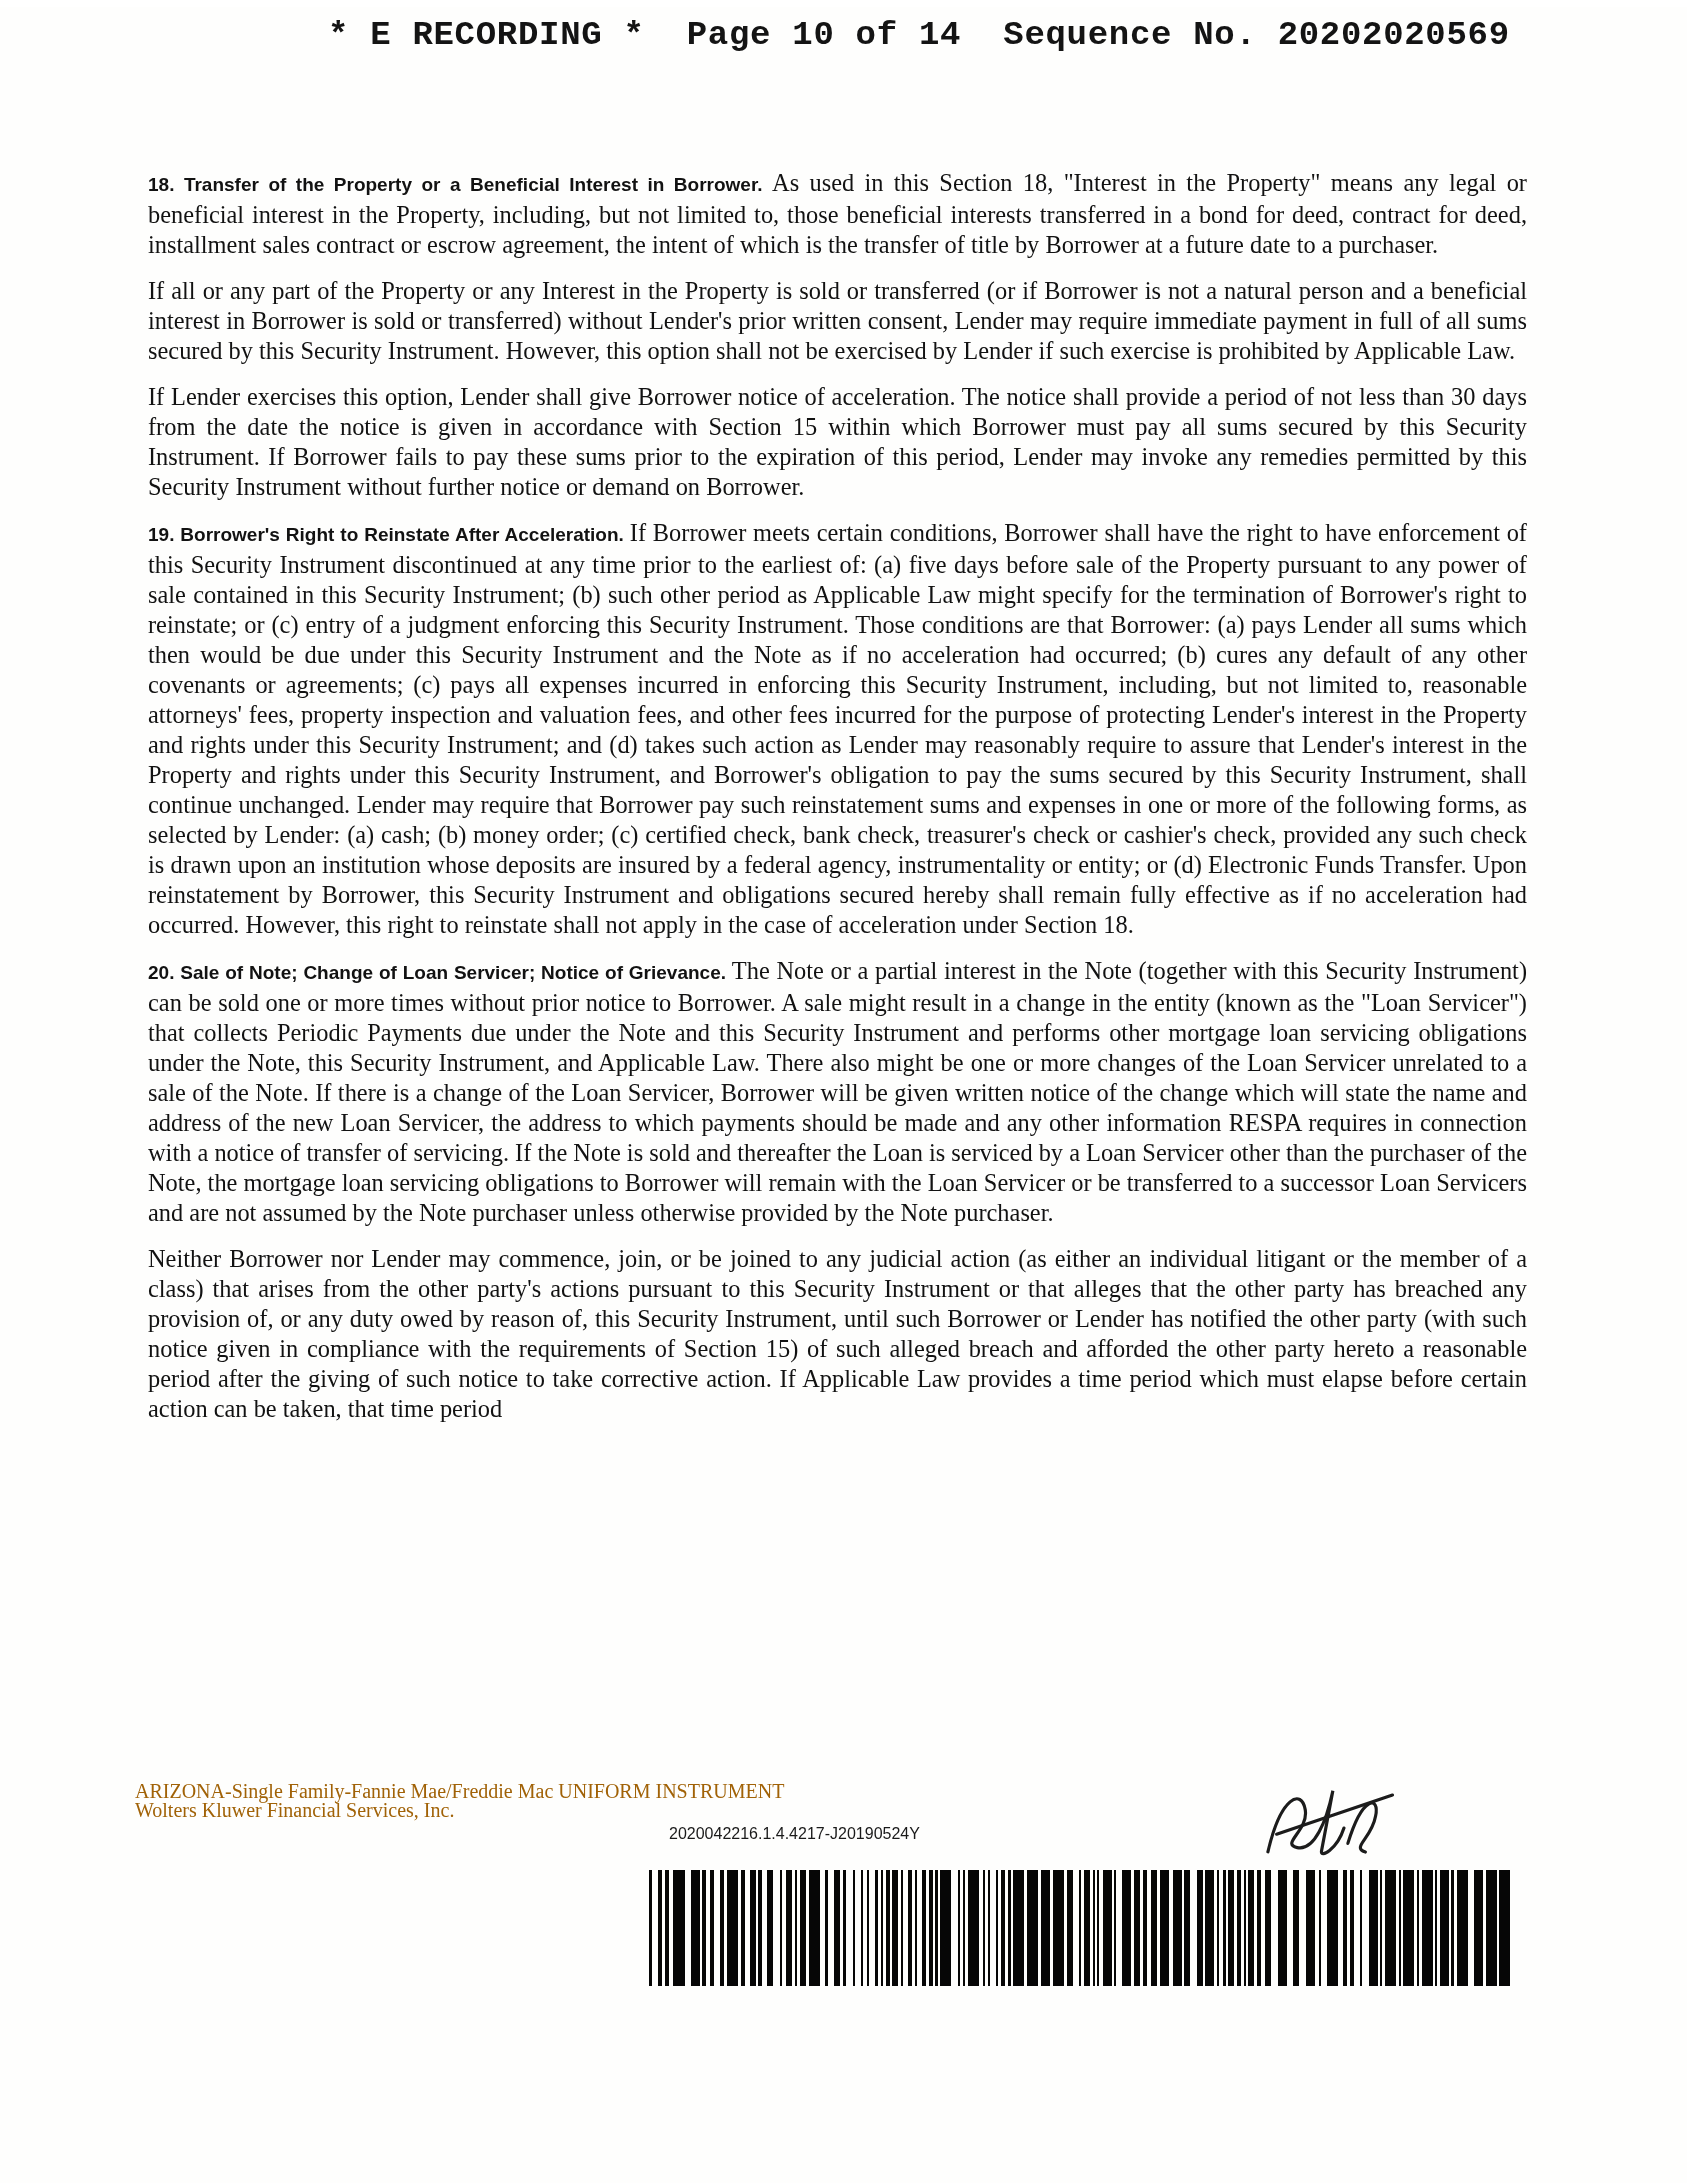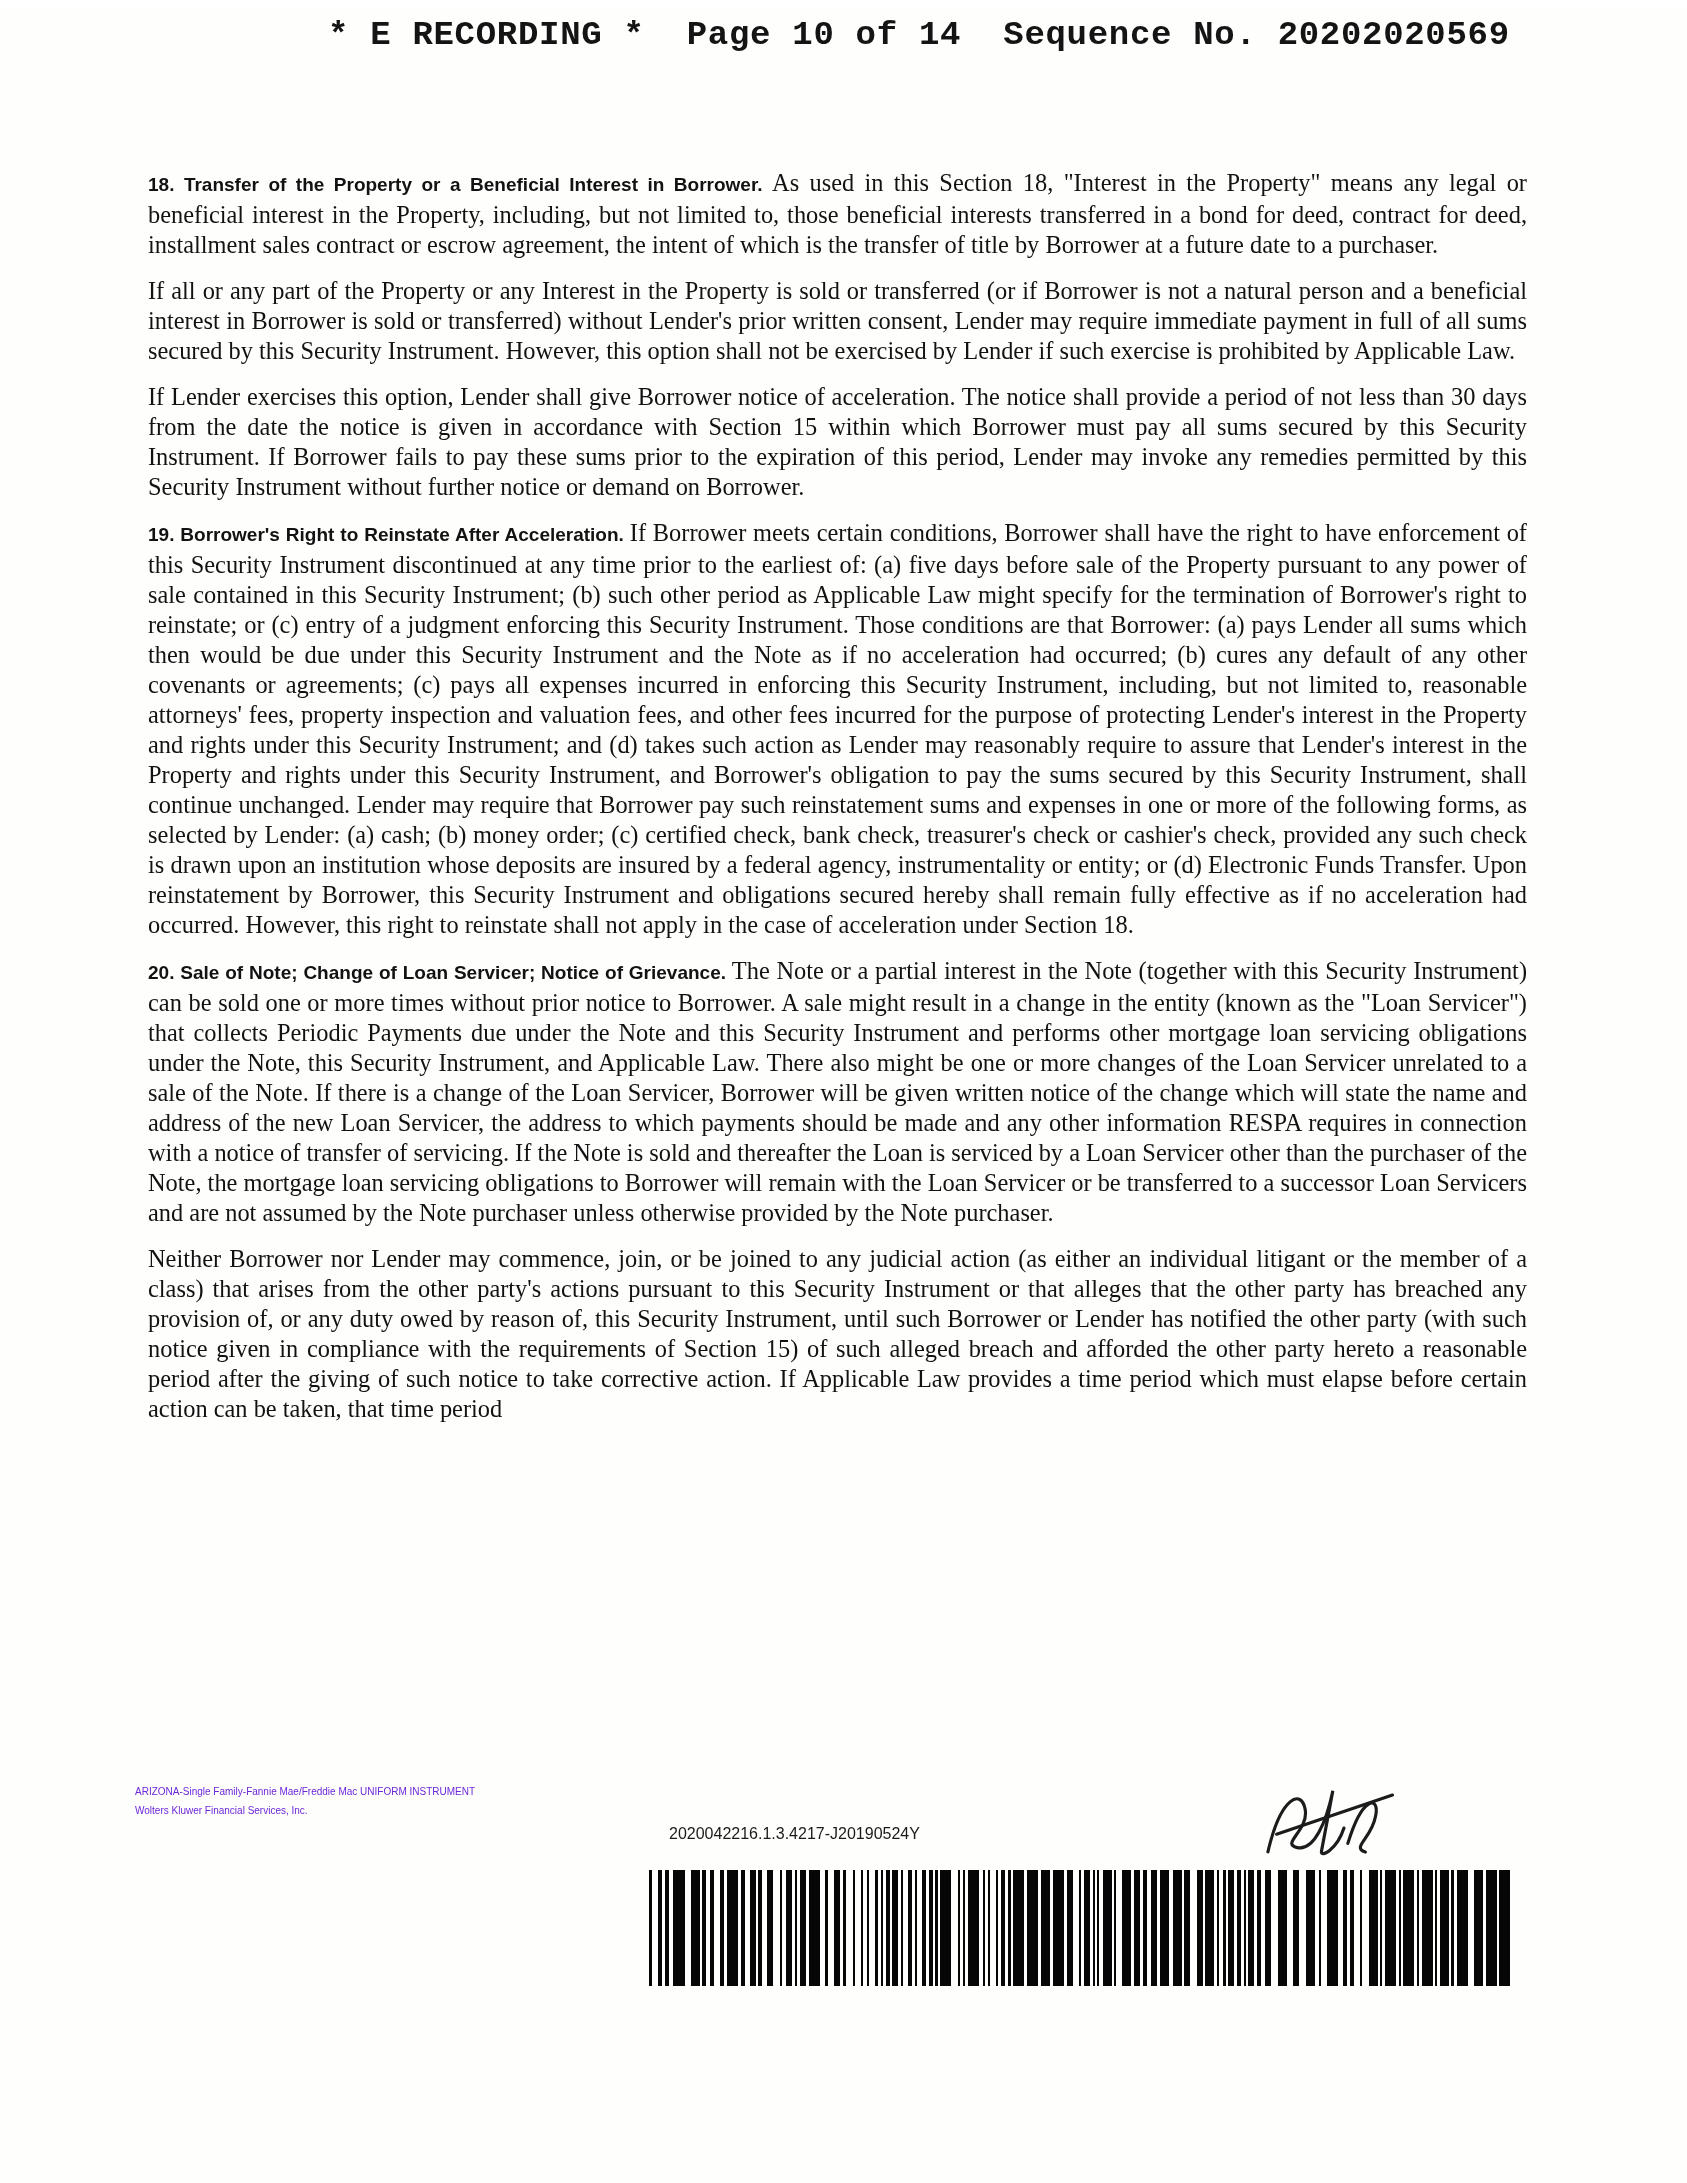--- a/index.html
+++ b/index.html
@@ -47,24 +47,24 @@
     font-family: "Liberation Sans", "DejaVu Sans", sans-serif;
     font-weight: 700;
     font-size: 19px;
   }
 
   
   .footer-left {
     position: absolute;
     left: 135px;
     top: 1775px;
-    font-family: Liberation Sans, sans-serif;
-    font-size: 10px;
+    font-family: Liberation Serif, serif;
+    font-size: 20px;
     line-height: 19px;
-    color: #6d28d9;
+    color: #a16207;
   }
   .footer-center {
     position: absolute;
     left: 669px;
     top: 1818px;
     font-family: "Liberation Sans", sans-serif;
     font-size: 16px;
     color: #1a1a1a;
   }
   .footer-right {
@@ -144,21 +144,21 @@
 
     <p class="para">Neither Borrower nor Lender may commence, join, or be joined to any judicial action (as either an individual litigant or the member of a class) that arises from the other party's actions pursuant to this Security Instrument or that alleges that the other party has breached any provision of, or any duty owed by reason of, this Security Instrument, until such Borrower or Lender has notified the other party (with such notice given in compliance with the requirements of Section 15) of such alleged breach and afforded the other party hereto a reasonable period after the giving of such notice to take corrective action. If Applicable Law provides a time period which must elapse before certain action can be taken, that time period</p>
 
   </div>
 
   <div class="footer-left">
     <span class="line">ARIZONA-Single Family-Fannie Mae/Freddie Mac UNIFORM INSTRUMENT</span><br>
     <span class="line">Wolters Kluwer Financial Services, Inc.</span>
   </div>
 
-  <div class="footer-center">2020042216.1.3.4217-J20190524Y</div>
+  <div class="footer-center">2020042216.1.4.4217-J20190524Y</div>
 
 
   <svg class="initials-sig" viewBox="0 0 220 115">
     <g fill="none" stroke="#1c1c1c" stroke-width="4.5" stroke-linecap="round">
       <path d="M14,96 C38,18 68,10 71,40 C74,70 32,86 56,93 C80,100 100,58 112,16 L90,100 C87,111 112,100 124,70"></path>
       <path d="M128,92 C154,24 178,28 170,56 C162,88 132,98 152,106"></path>
       <path d="M28,72 L196,28"></path>
     </g>
   </svg>
 

